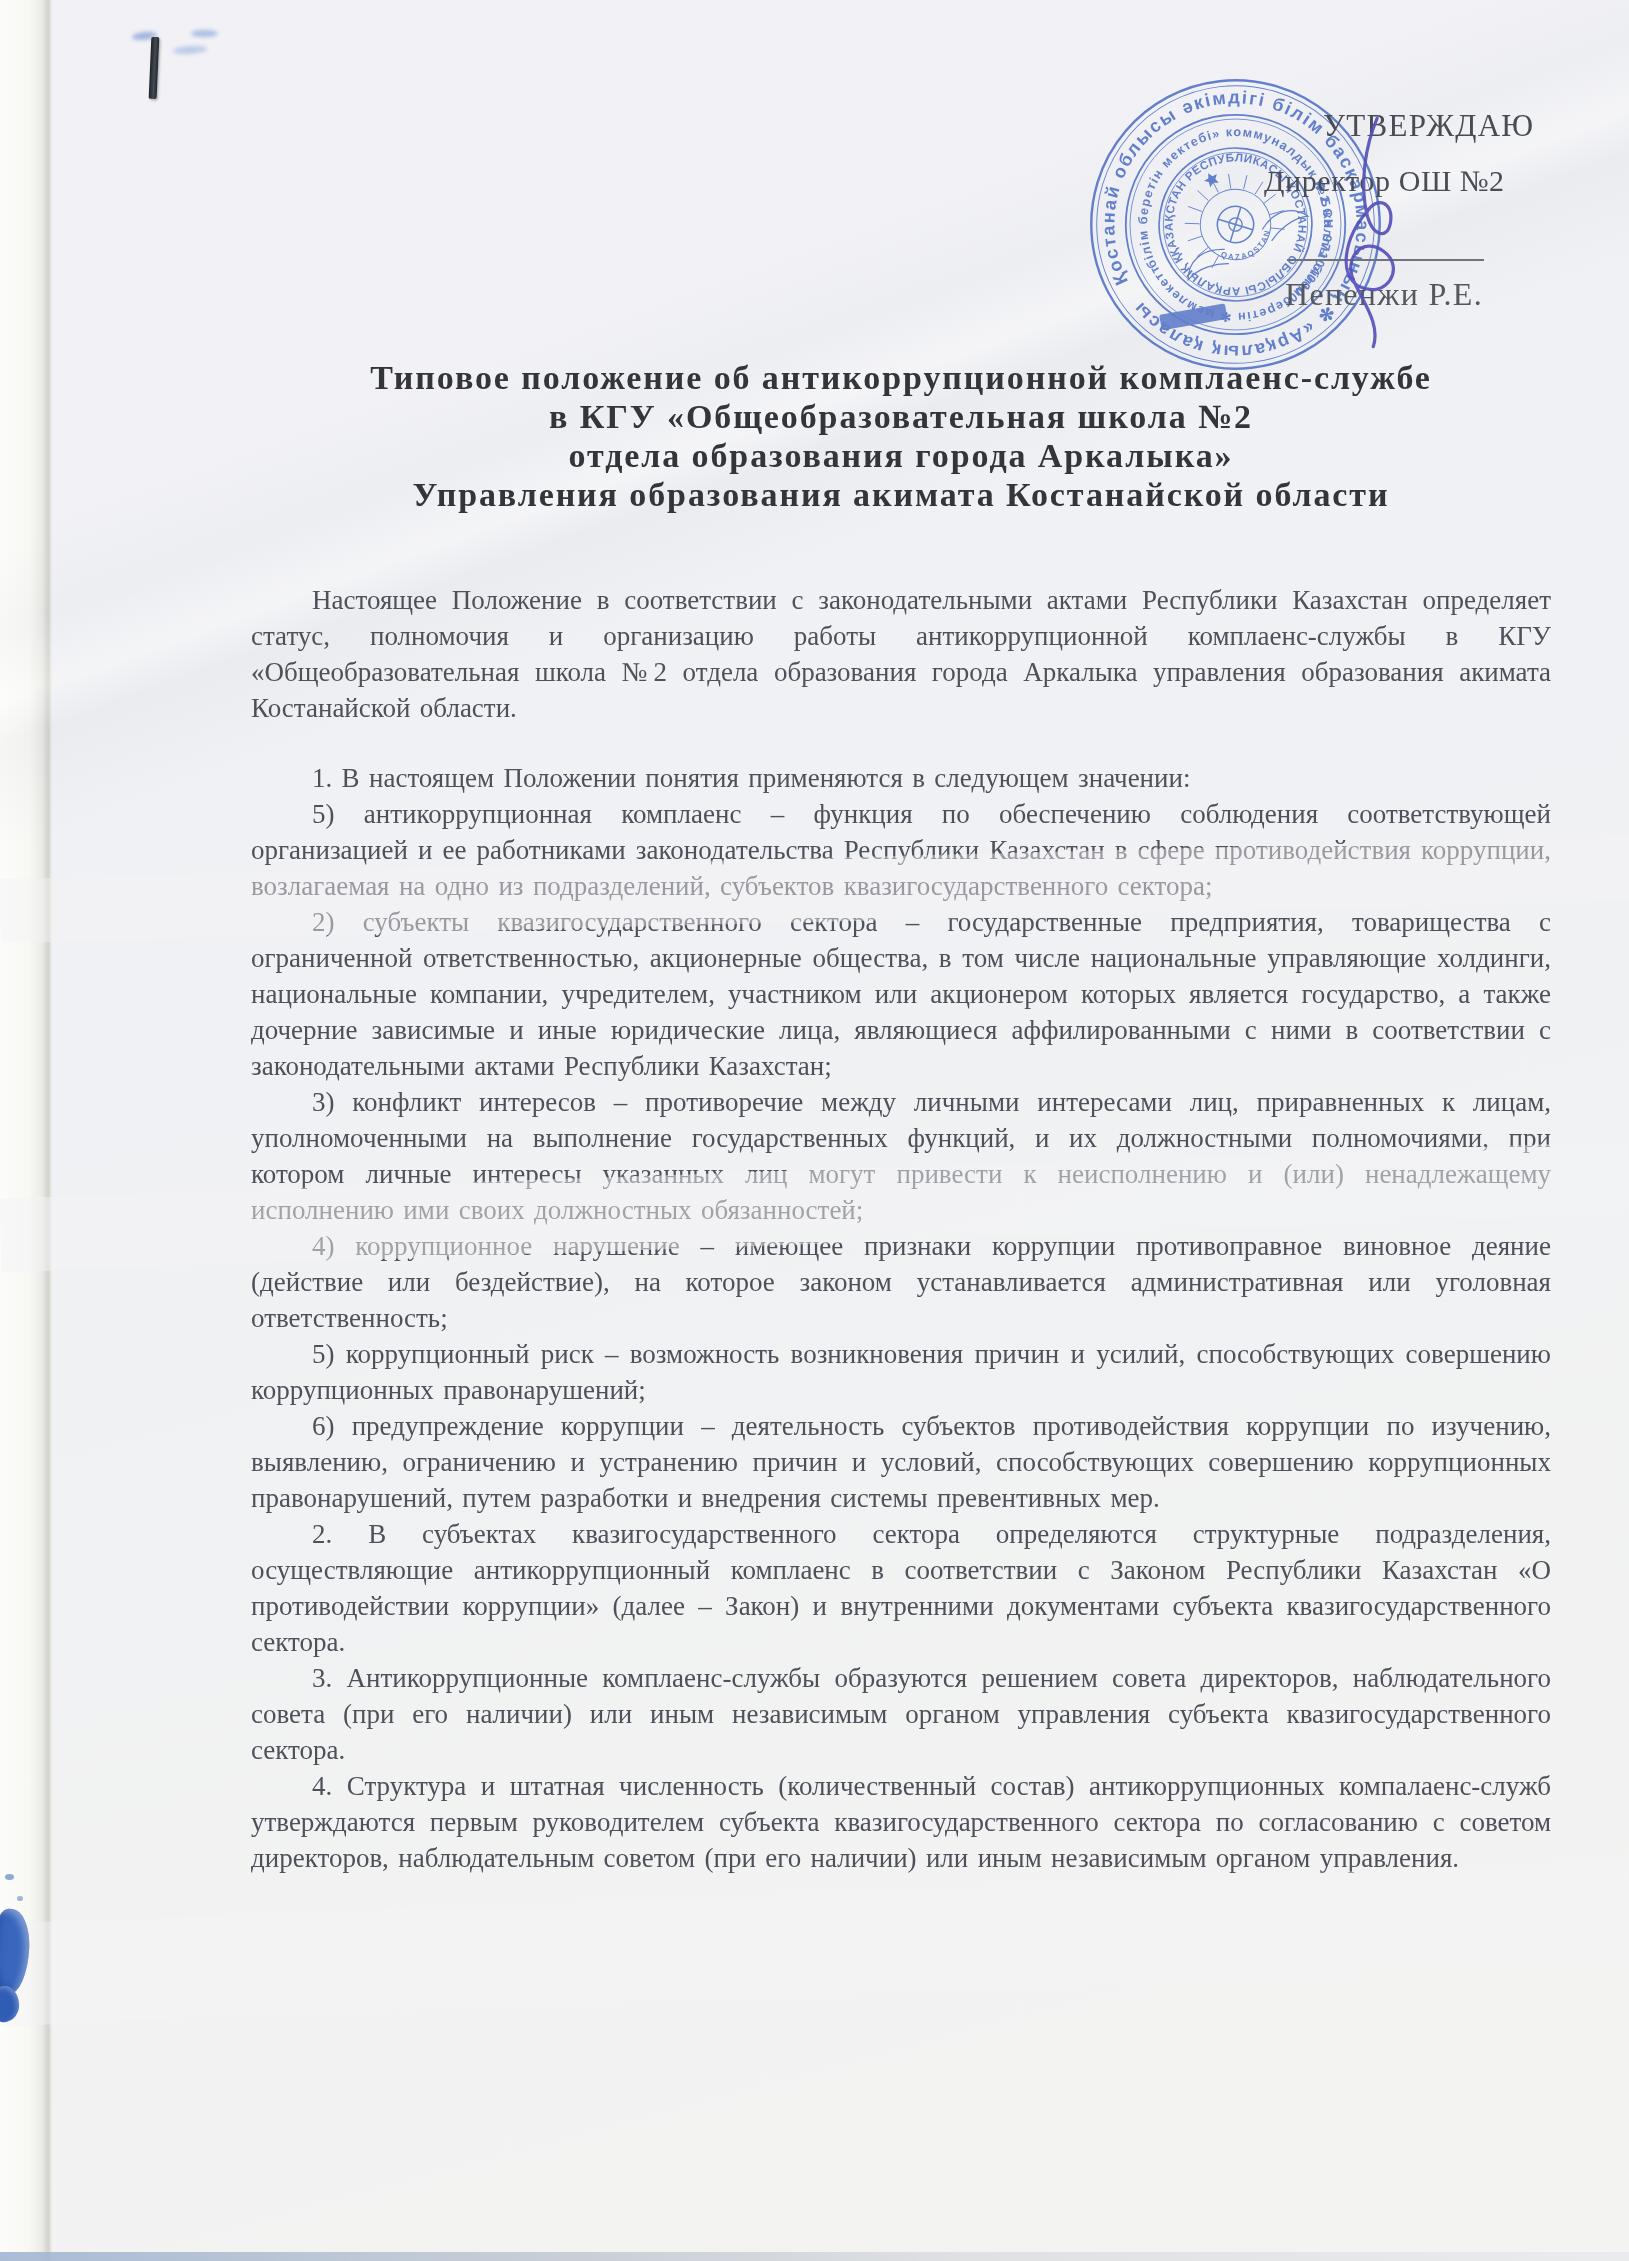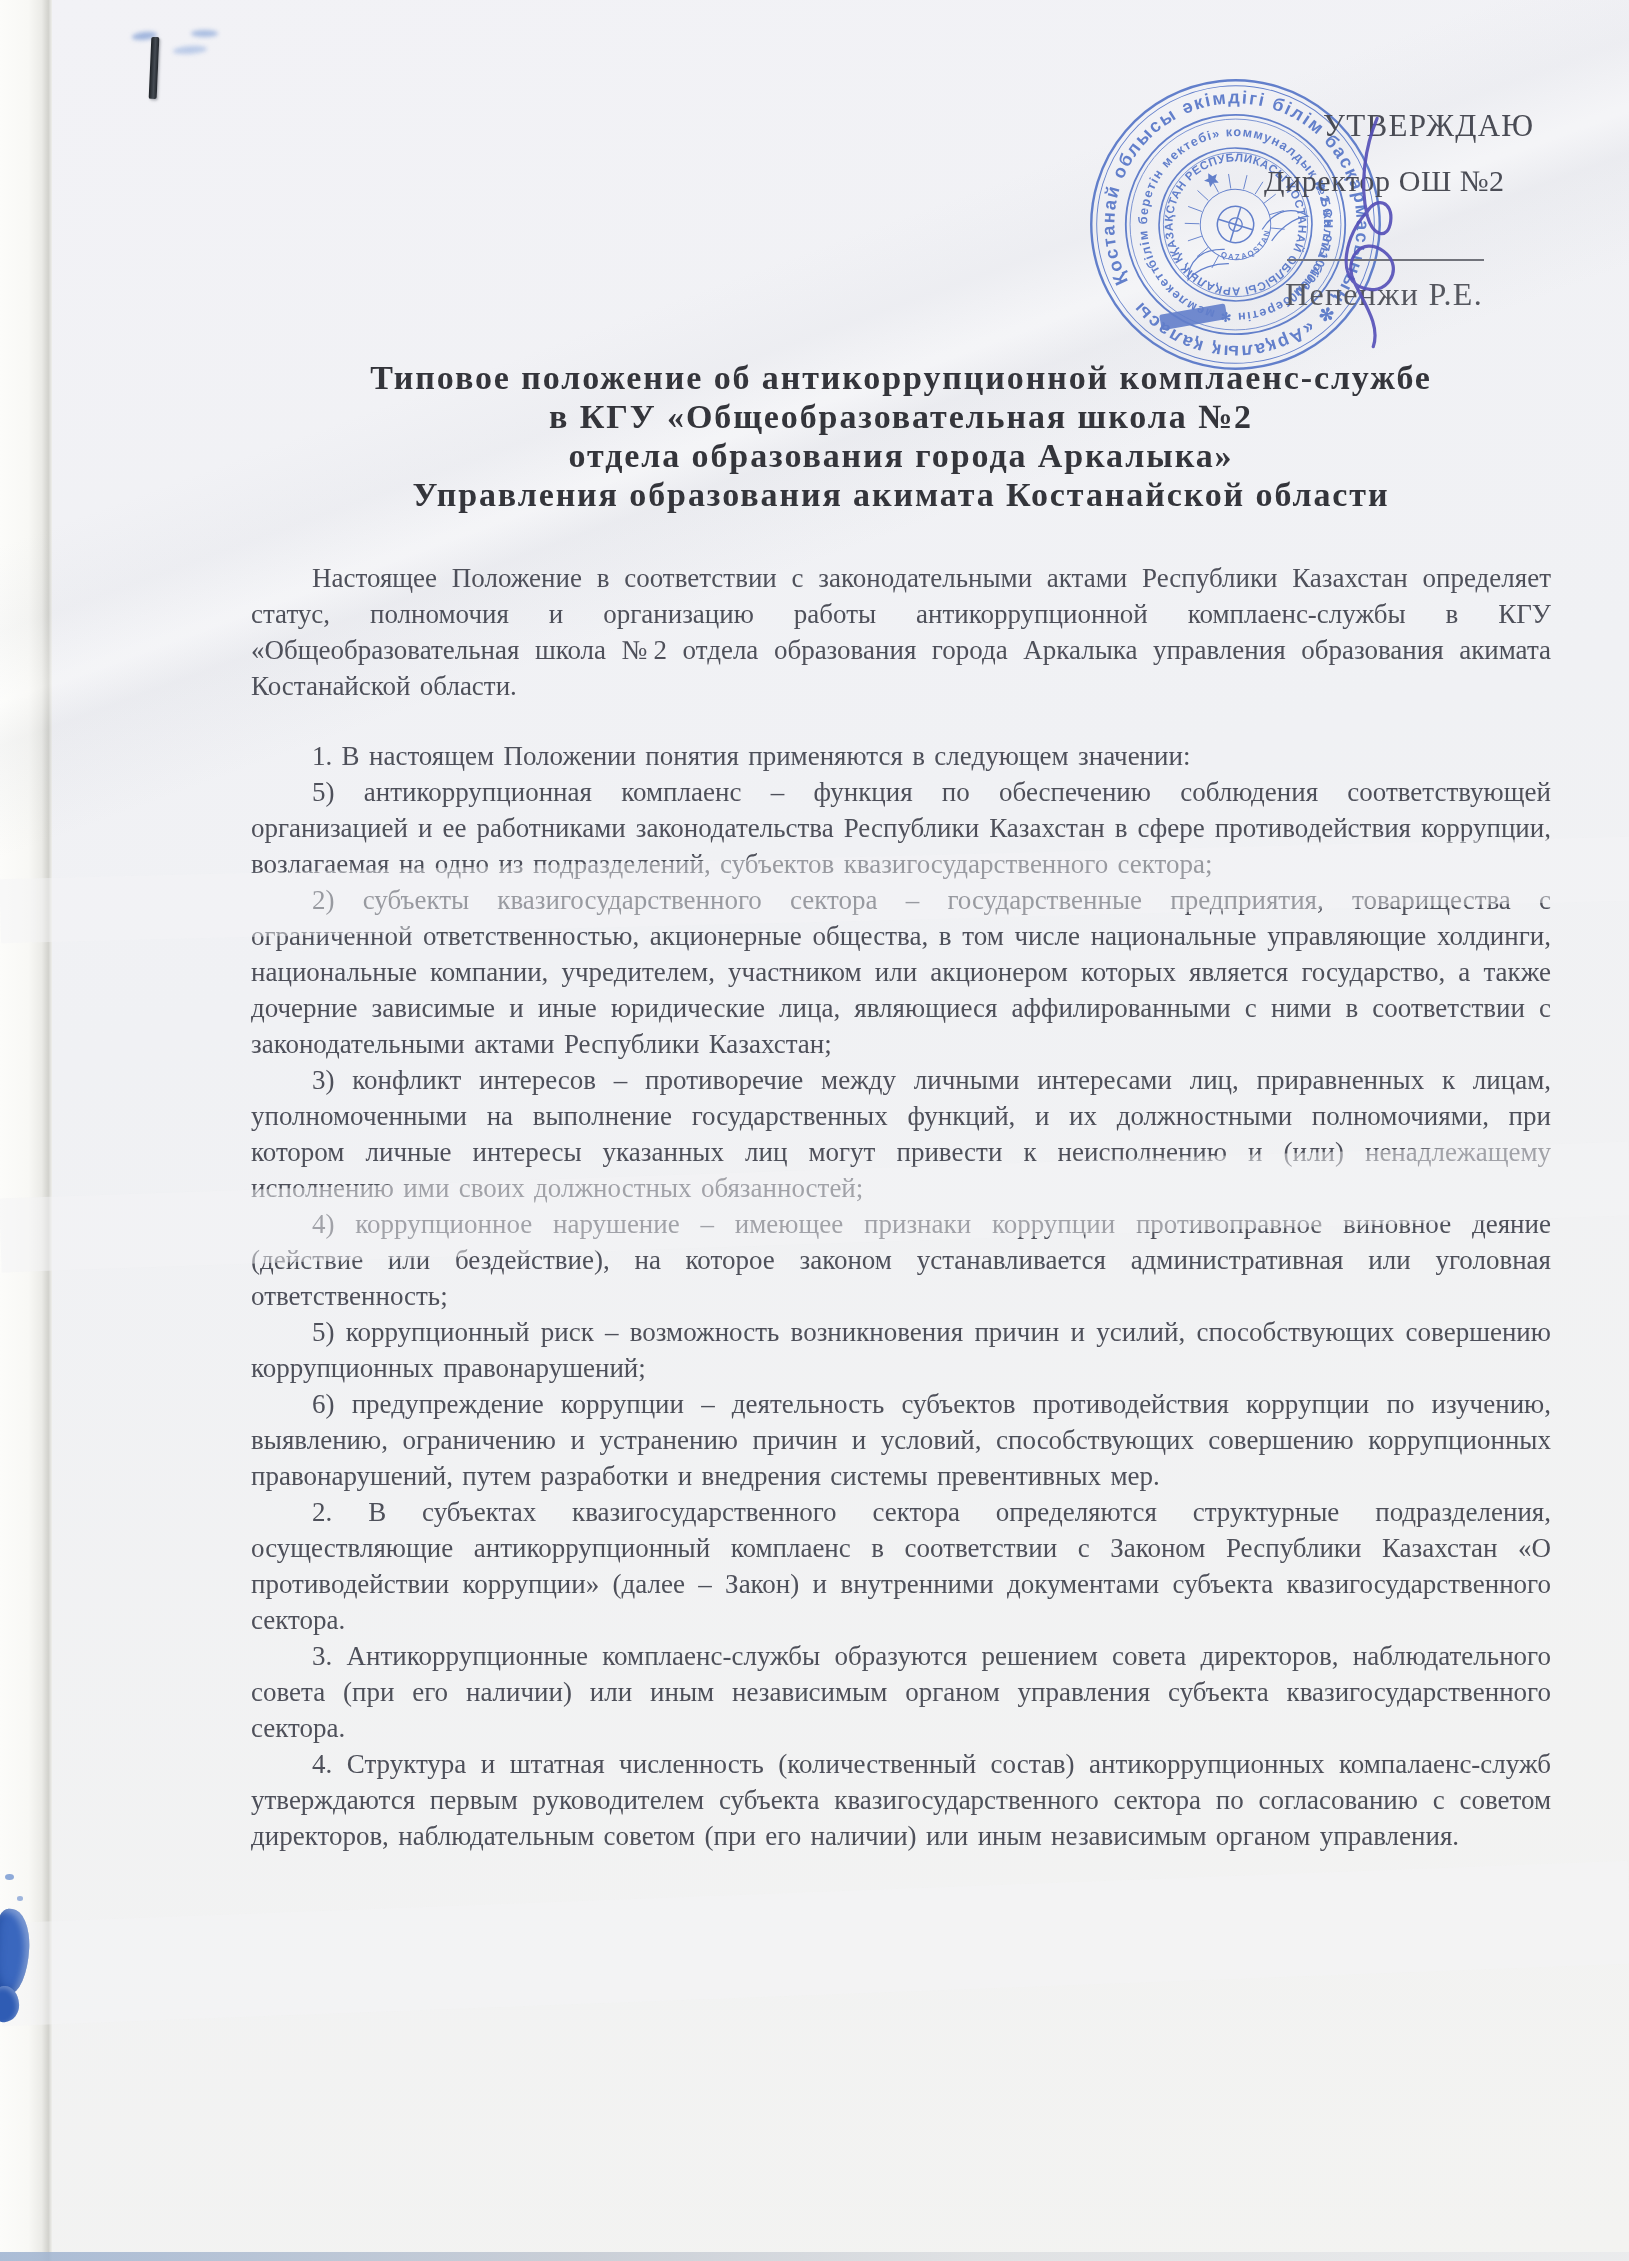--- a/index.html
+++ b/index.html
@@ -55,21 +55,21 @@
   .approval { position:absolute; z-index:6; color:#4a4c55; }
   .approval-word { left:1323px; top:108px; font-size:31px; letter-spacing:1.3px;text-align:center; }
   .approval-pos  { left:1264px; top:164px; font-size:30px; letter-spacing:0.6px; }
   .sig-svg { position:absolute; left:1301px; top:113px; z-index:7; }
   .sig-line { position:absolute; left:1287px; top:259px; width:197px; height:1.9px; background:#71737b; z-index:6; }
   .approval-name { left:1285px; top:276px; font-size:32px; letter-spacing:1.3px; color:#55575f; }
   .text-flow { position:absolute; left:251px; top:358px; width:1300px; z-index:6; }
   .doc-title { text-align:center; color:#34353b; font-weight:bold; font-size:34px; line-height:39px; letter-spacing:1.9px; }
   .doc-title div { white-space:nowrap; }
   .intro {
-    margin:46px 0 0 0; font-size:27px; line-height:36px; color:#4e505a;
+    margin:68px 0 0 0; font-size:27px; line-height:36px; color:#4e505a;
     text-align:justify; text-indent:61px; word-spacing:2.6px;
   }
   .chapter {
     margin:19.3px 0 0 0; text-align:center; font-weight:bold; font-size:31px;
     line-height:36px; color:#3b3c44; letter-spacing:1.3px;
   }
   .body-paragraphs { margin-top:34px; font-size:27px; line-height:36px; color:#4e505a; word-spacing:2.6px; }
   .para { margin:0; text-indent:61px; text-align:justify; }
   .stamp-text { font-family:"Liberation Sans", sans-serif; font-weight:bold; fill:#4a6cc4; }
 </style>

